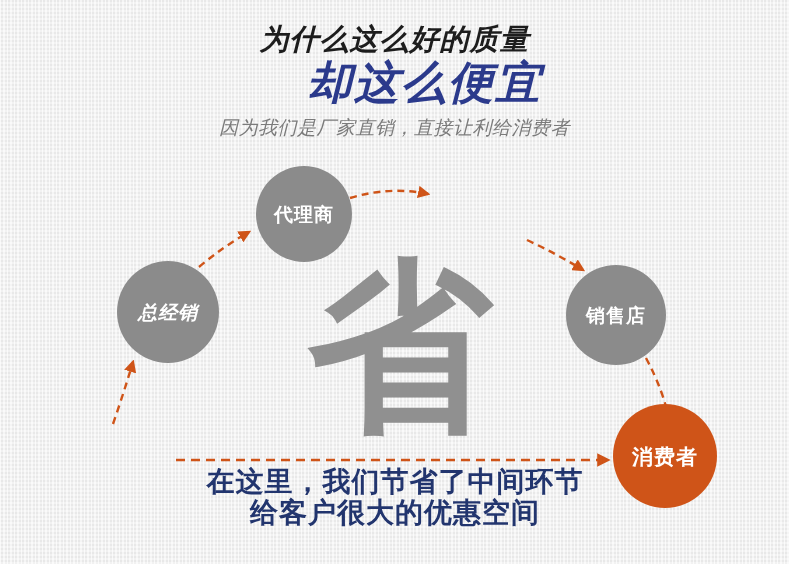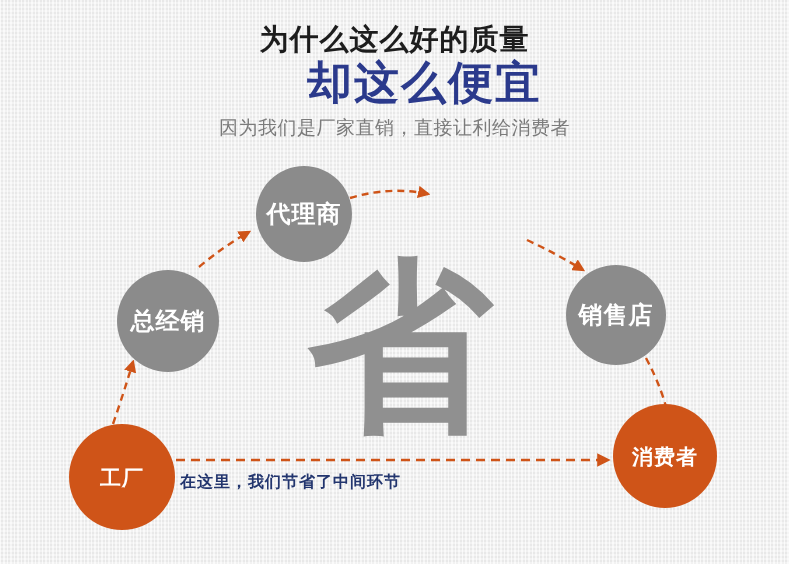--- a/index.html
+++ b/index.html
@@ -32,20 +32,21 @@
   }
 
   
   .hdr {
     position: absolute;
     left: 0;
     width: 789px;
     text-align: center;
     white-space: nowrap;
     line-height: 1;
+    font-style: italic;
   }
   #title-top {
     top: 25px;
     font-size: 29px;
     font-weight: bold;
     color: #1d1d1d;
     letter-spacing: 1px;
   }
   #title-main {
     top: 60px;
@@ -88,27 +89,27 @@
     justify-content: center;
     color: #ffffff;
     font-weight: bold;
     text-align: center;
     box-sizing: border-box;
     z-index: 4;
   }
   .node-gray  { background: #8b8b8b; }
   .node-orange{ background: #cf5418; }
   .node-label {
-    font-size: 24px;
+    font-size: 19px;
     letter-spacing: 1px;
     line-height: 1;
     pointer-events: none;
   }
 
-  #node-zongjingxiao { left: 117px; top: 270px; width: 102px; height: 102px; }
+  #node-zongjingxiao { left: 117px; top: 261px; width: 102px; height: 102px; font-style: italic; }
   #node-dailishang   { left: 256px; top: 166px; width: 96px;  height: 96px;  }
   #node-pifashang    { left: 434px; top: 164px; width: 94px;  height: 94px;  }
   #node-xiaoshoudian  { left: 566px; top: 265px; width: 100px; height: 100px; text-align: center; }
   #node-gongchang    { left: 69px;  top: 424px; width: 106px; height: 106px; }
   #node-xiaofeizhe   { left: 613px; top: 404px; width: 104px; height: 104px; }
 
   #node-gongchang .node-label,
   #node-xiaofeizhe .node-label { font-size: 21px; }
 
   
@@ -120,23 +121,23 @@
     z-index: 2;
     pointer-events: none;
   }
 
   
   #caption {
     position: absolute;
     left: 180px;
     top: 466px;
     width: 430px;
-    text-align: left;
+    text-align: center;
     color: #22356e;
-    font-size: 16px;
+    font-size: 28px;
     font-weight: bold;
     line-height: 31px;
     letter-spacing: 1px;
     z-index: 5;
   }
   #caption div { white-space: nowrap; }
 </style>
 </head>
 <body>
 
@@ -174,25 +175,23 @@
 
   <div class="node node-gray" id="node-dailishang">
     <span class="node-label">代理商</span>
   </div>
 
 
   <div class="node node-gray" id="node-xiaoshoudian">
     <span class="node-label">销售店</span>
   </div>
 
-  <div class="node node-orange" id="node-gongchang">
-    <span class="node-label">工厂</span>
-  </div>
 
   <div class="node node-orange" id="node-xiaofeizhe">
     <span class="node-label">消费者</span>
   </div>
 
   <div id="caption">
     <div>在这里，我们节省了中间环节</div>
+    <div>给客户很大的优惠空间</div>
   </div>
 
 </div>
 
 </body></html>

